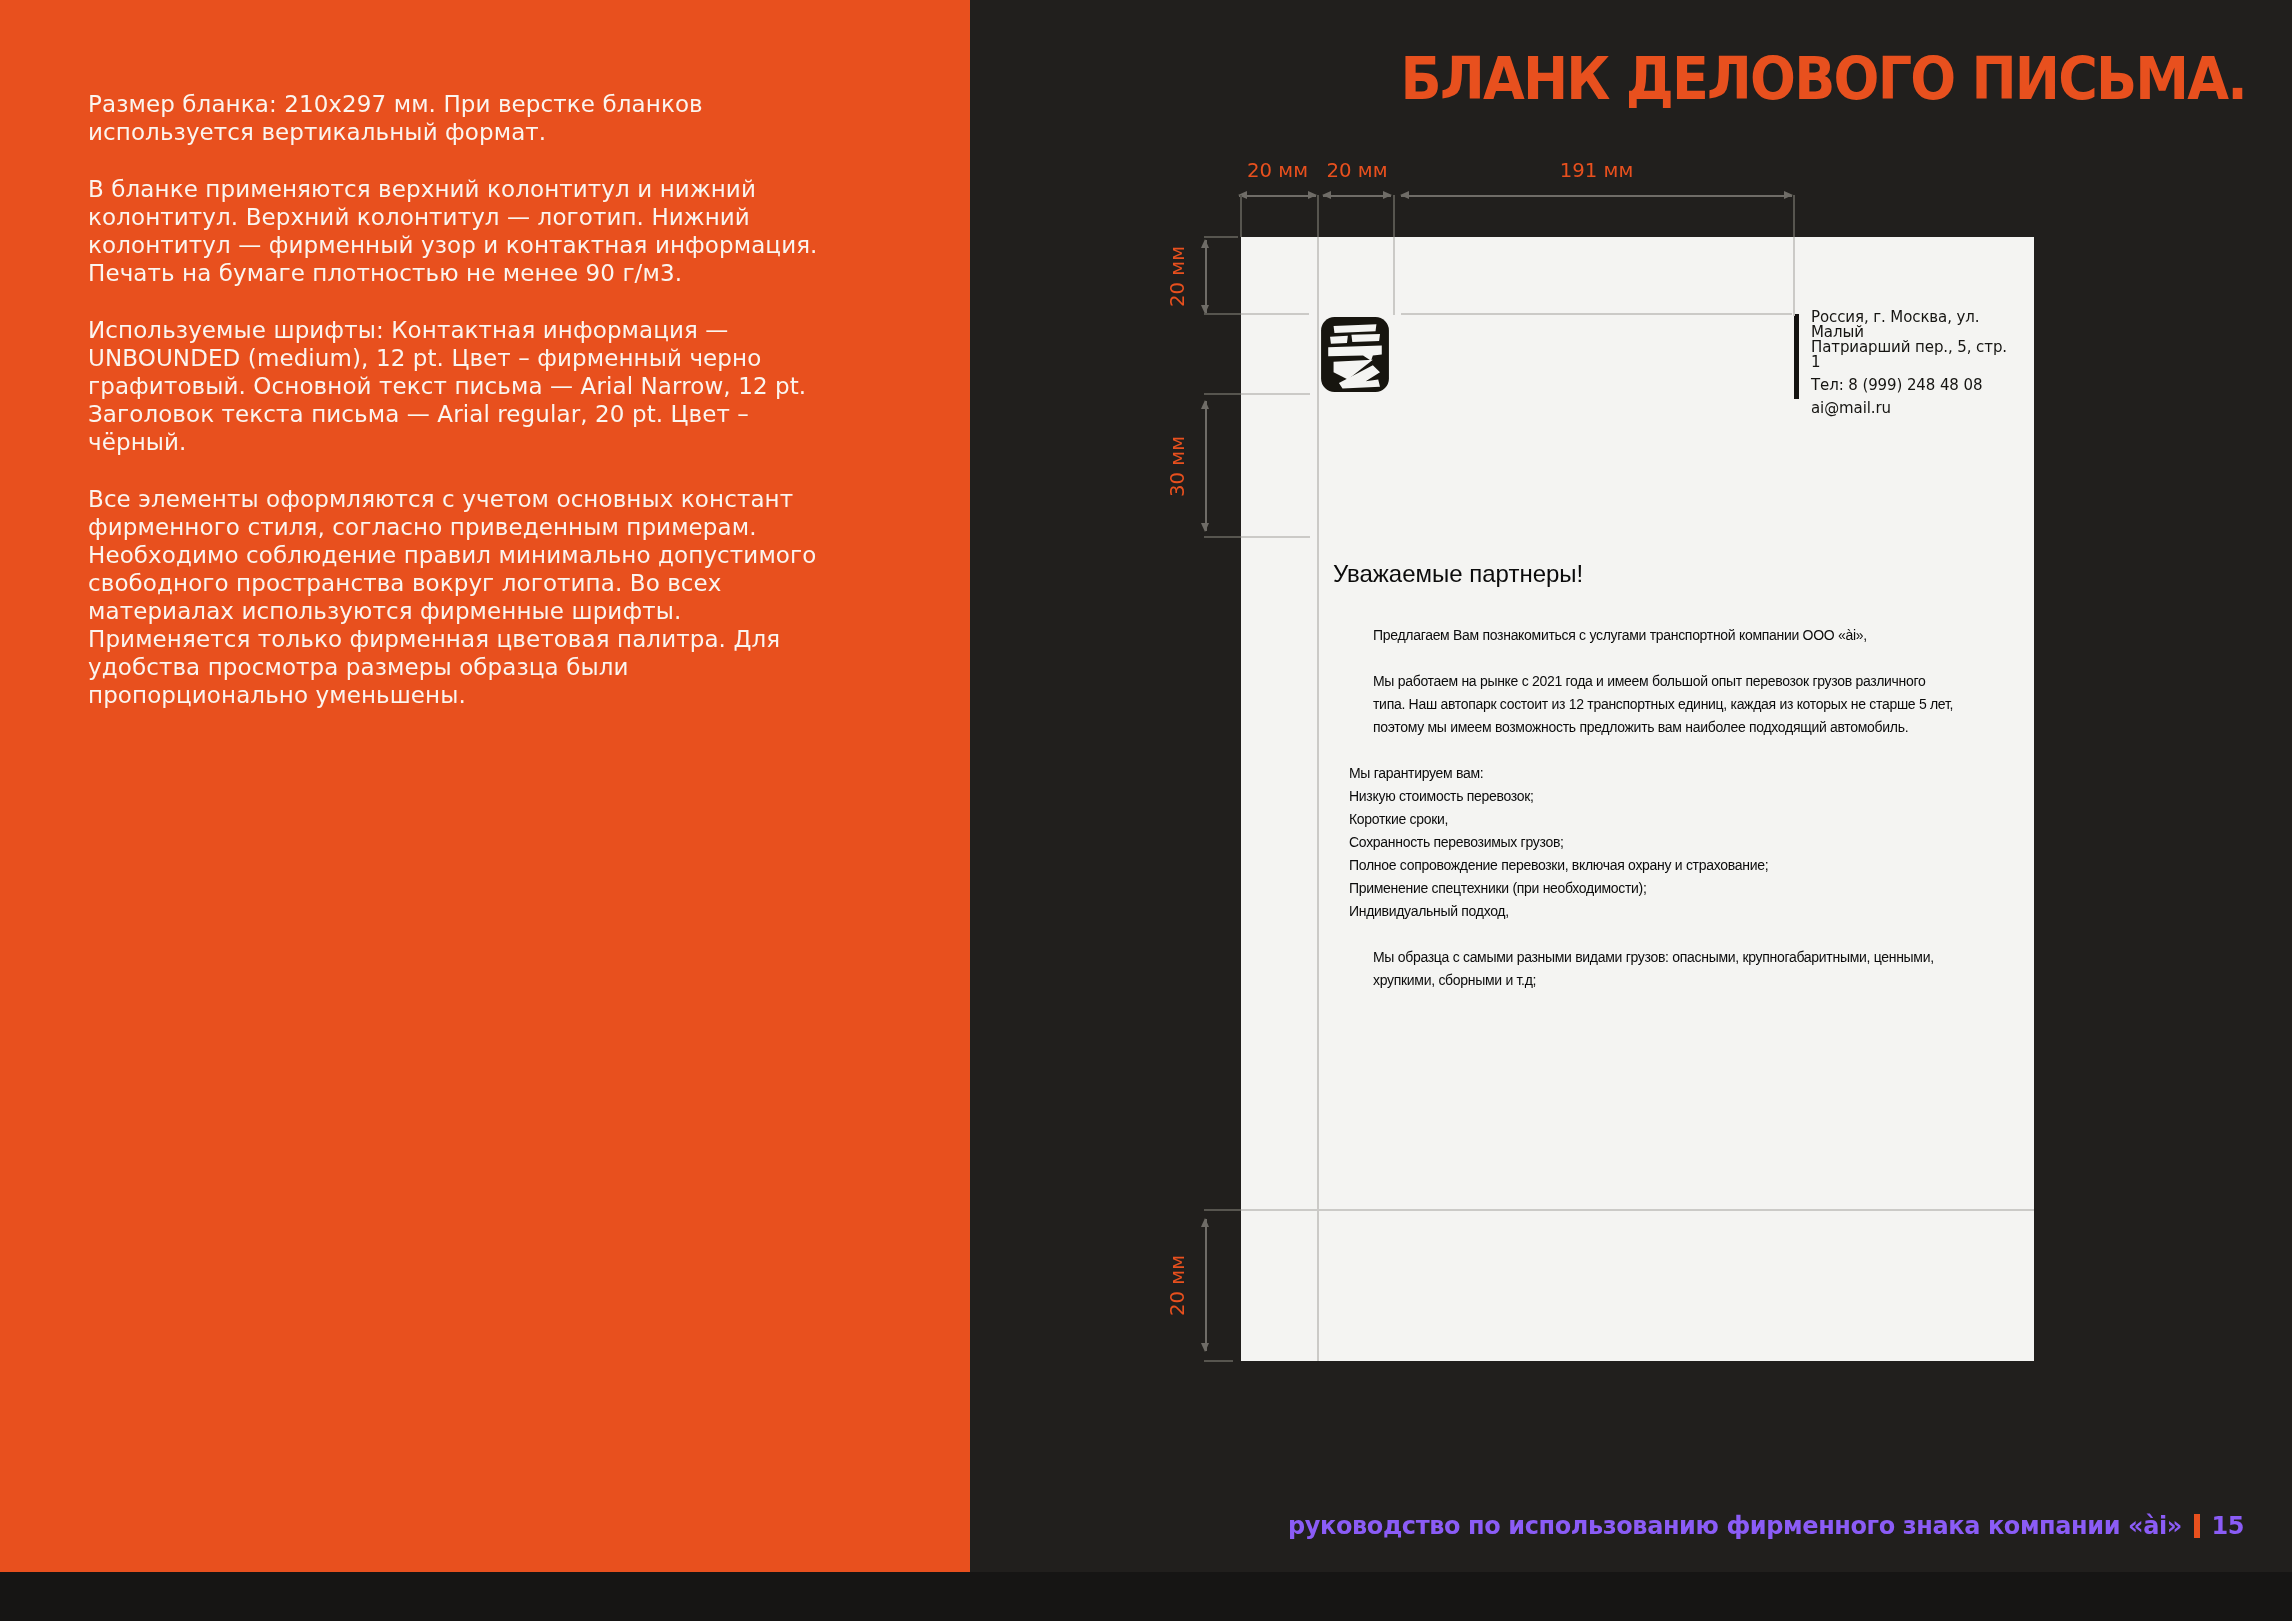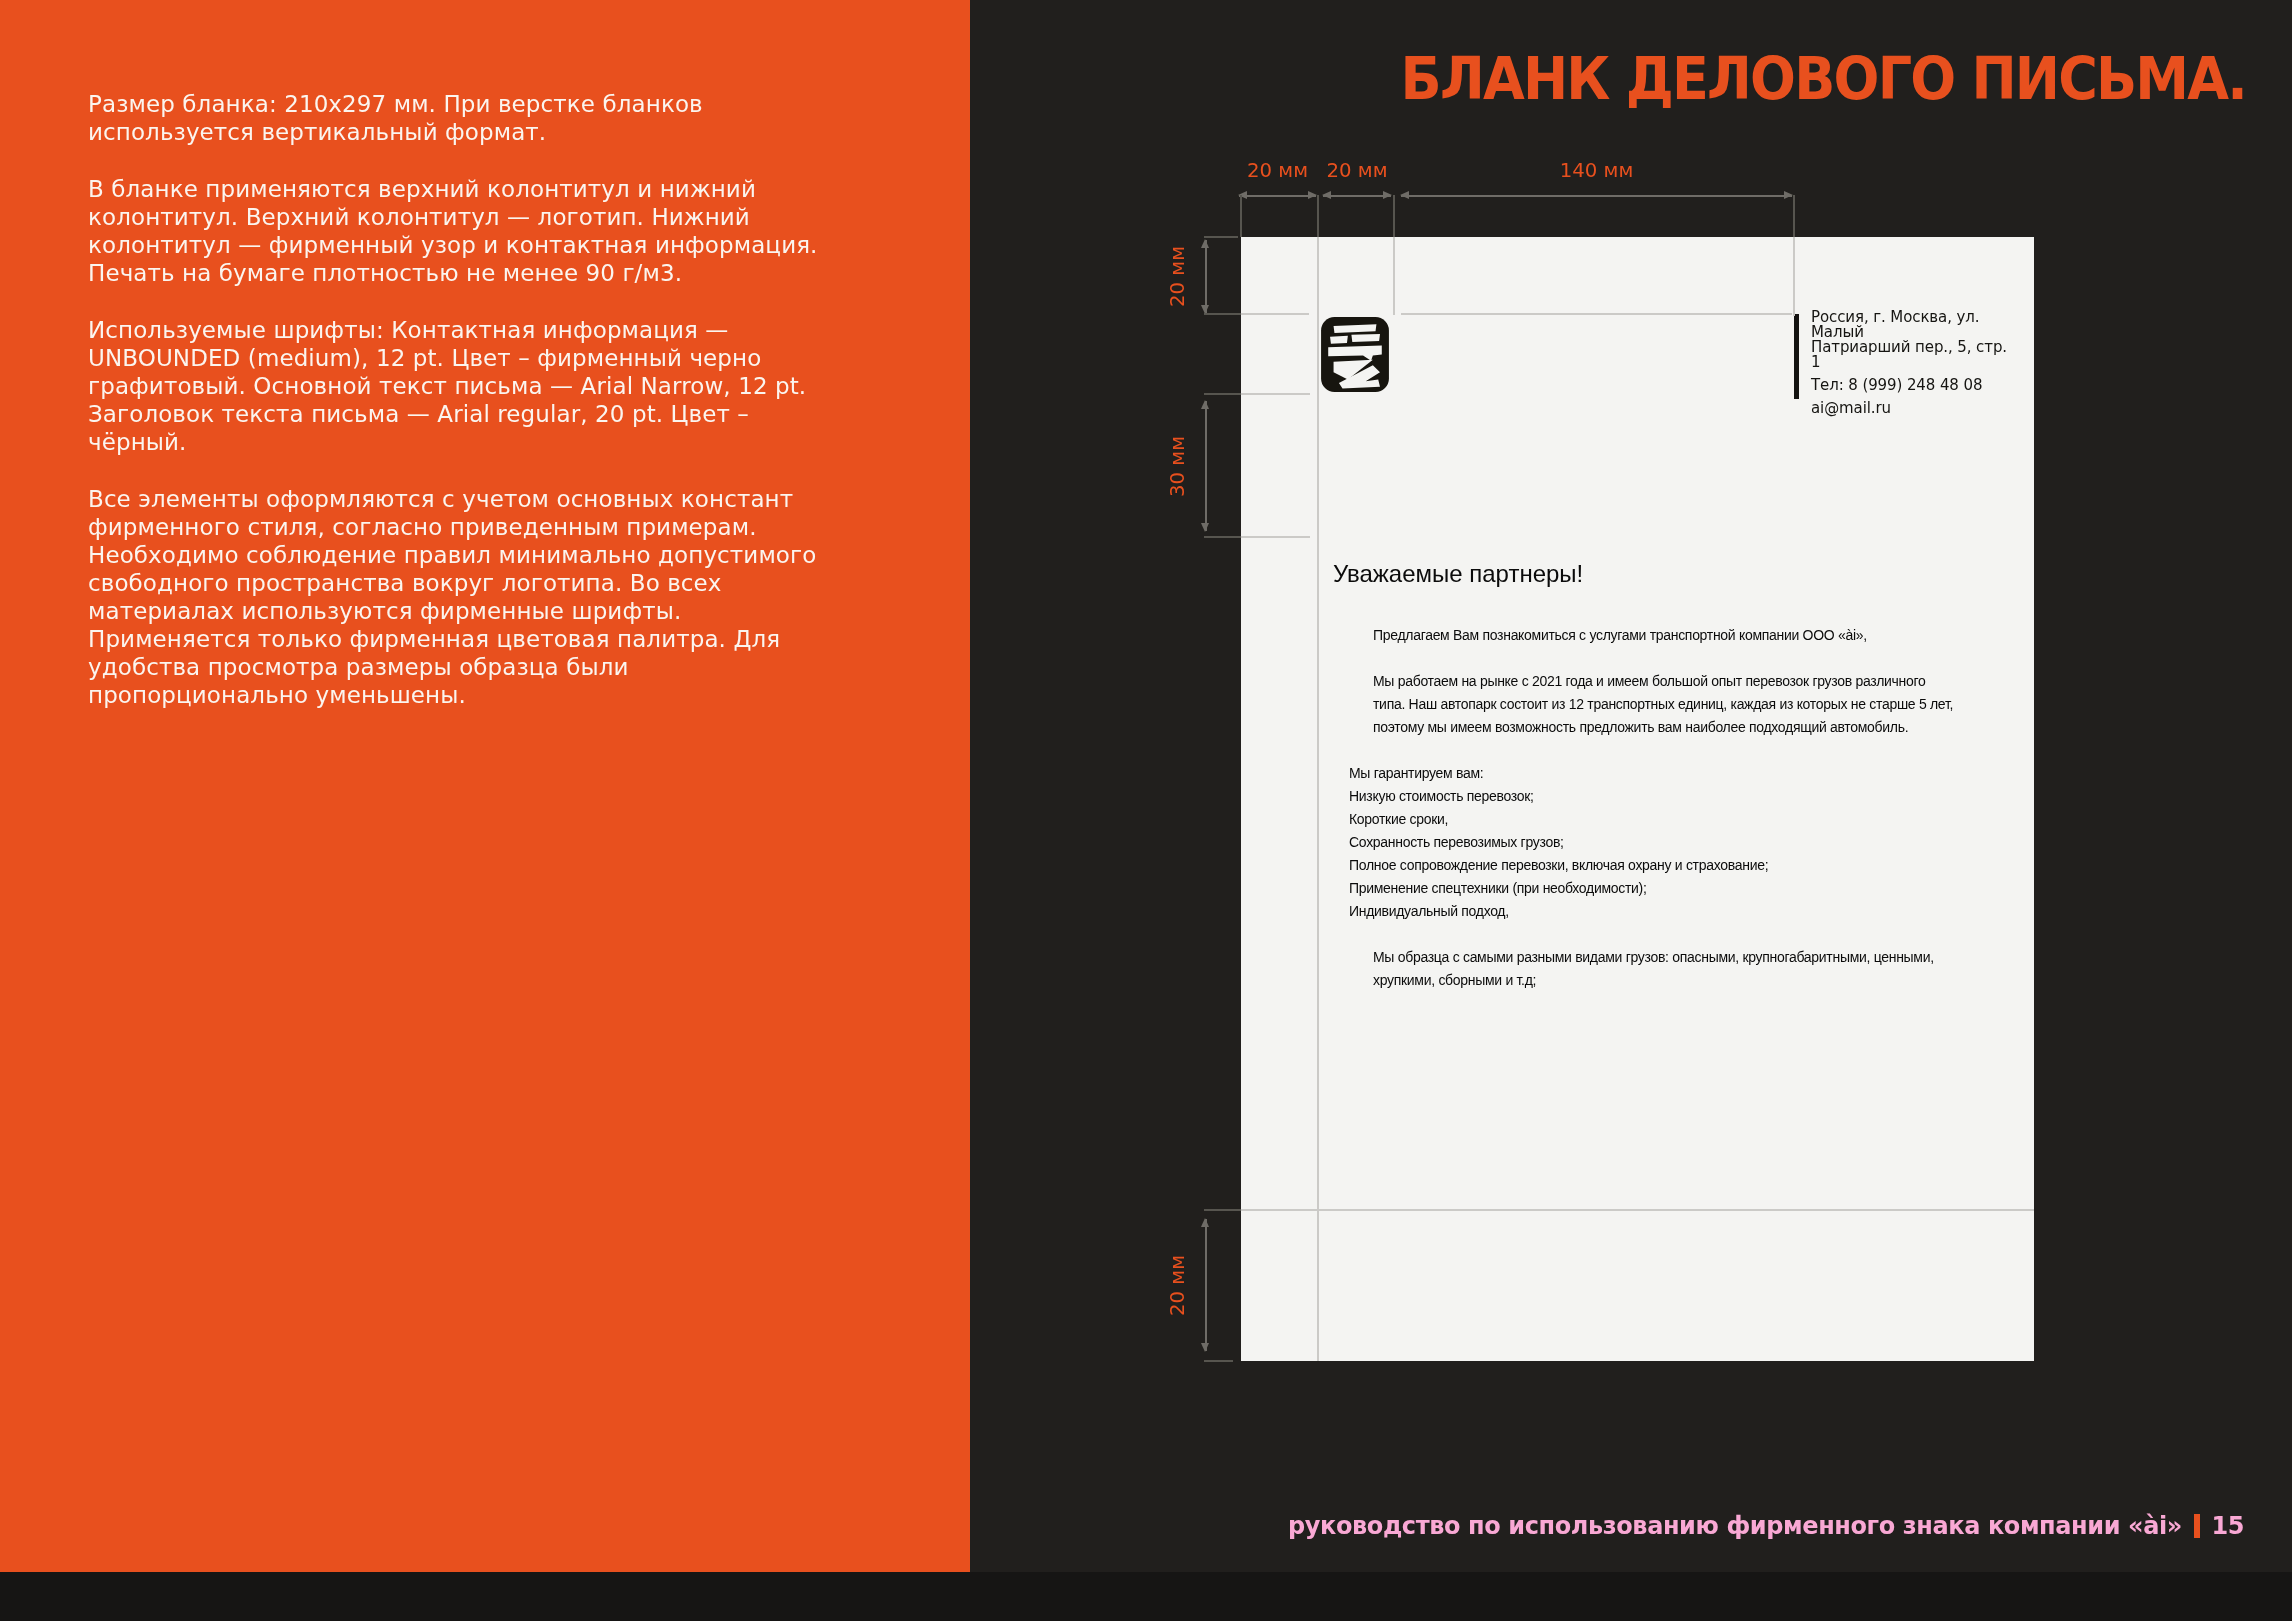--- a/index.html
+++ b/index.html
@@ -10,21 +10,21 @@
   .orange-panel {position:absolute; left:0; top:0; width:970px; height:1622px; background:#E8501E;}
   .left-text {position:absolute; left:88px; top:90px; width:761px; color:#FBF5EF;
               font-size:23px; line-height:28px; font-weight:500; letter-spacing:0.1px;}
   .left-text p {margin:0 0 29px 0;}
 
   
   .page-title {position:absolute; right:47px; top:45px; color:#E8501E; font-size:54px;
                font-weight:800; letter-spacing:-1.8px; white-space:nowrap; transform:scaleY(1.08);
                transform-origin:top right;}
   .footer {position:absolute; right:49px; top:1512px; display:flex; align-items:center; gap:11.6px;
-           color:#f9a8d4; font-size:24px; font-weight:700; letter-spacing:-0.4px; white-space:nowrap;}
+           color:#8b5cf6; font-size:24px; font-weight:700; letter-spacing:-0.4px; white-space:nowrap;}
   .footer .sep {width:6.3px; height:24px; background:#E8501E;}
 
   
   .paper {position:absolute; left:1241px; top:237px; width:793px; height:1124px; background:#F4F4F2; z-index:1;}
 
   .logo {position:absolute; left:80px; top:80px; width:68px; height:75px;}
   .contact-bar {position:absolute; left:553px; top:77px; width:4.5px; height:85px; background:#141311;}
   .contact {position:absolute; left:570px; top:73px; width:210px; color:#161512;
             font-size:15px; line-height:15px; font-weight:400; letter-spacing:-0.1px;}
   .contact .block-gap {margin-top:8px;}
@@ -113,21 +113,21 @@
         <div class="line">Полное сопровождение перевозки, включая охрану и страхование;</div>
         <div class="line">Применение спецтехники (при необходимости);</div>
         <div class="line">Индивидуальный подход,</div>
       </div>
       <p>Мы образца с самыми разными видами грузов: опасными, крупногабаритными, ценными, хрупкими, сборными и т.д;</p>
     </div>
   </div>
 
   <div class="dim-label" style="left:1239px; top:159px; width:77px;">20 мм</div>
   <div class="dim-label" style="left:1323px; top:159px; width:68px;">20 мм</div>
-  <div class="dim-label" style="left:1401px; top:159px; width:391px;">140 мм</div>
+  <div class="dim-label" style="left:1401px; top:159px; width:391px;">191 мм</div>
 
   <div class="ah" style="left:1239px; top:195px; width:77px;"></div>
   <div class="ah" style="left:1323px; top:195px; width:68px;"></div>
   <div class="ah" style="left:1401px; top:195px; width:391px;"></div>
 
   <div class="gv dark" style="left:1240px; top:195px; height:42px;"></div>
   <div class="gv dark" style="left:1317px; top:195px; height:42px;"></div>
   <div class="gv dark" style="left:1393px; top:195px; height:42px;"></div>
   <div class="gv dark" style="left:1793px; top:195px; height:42px;"></div>
   <div class="gv light" style="left:1317px; top:237px; height:1124px;"></div>

